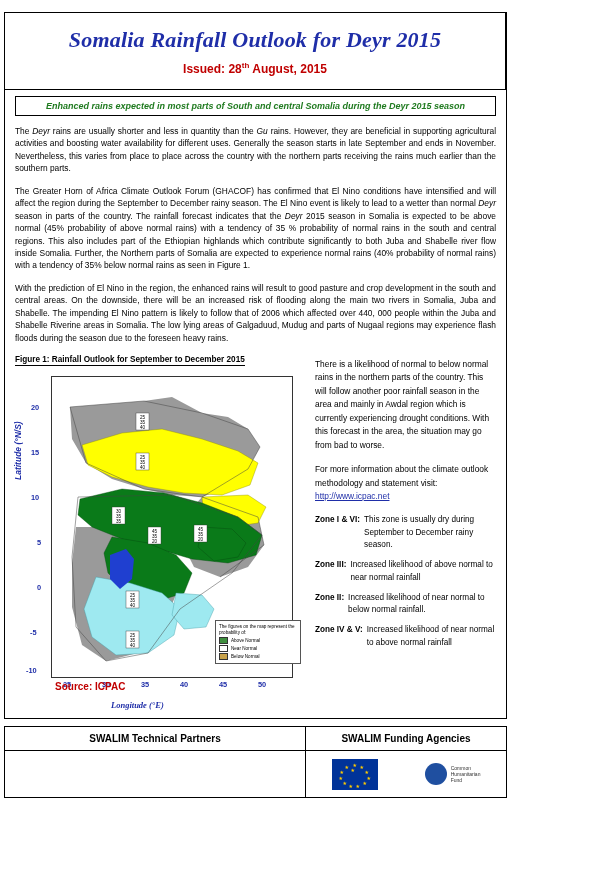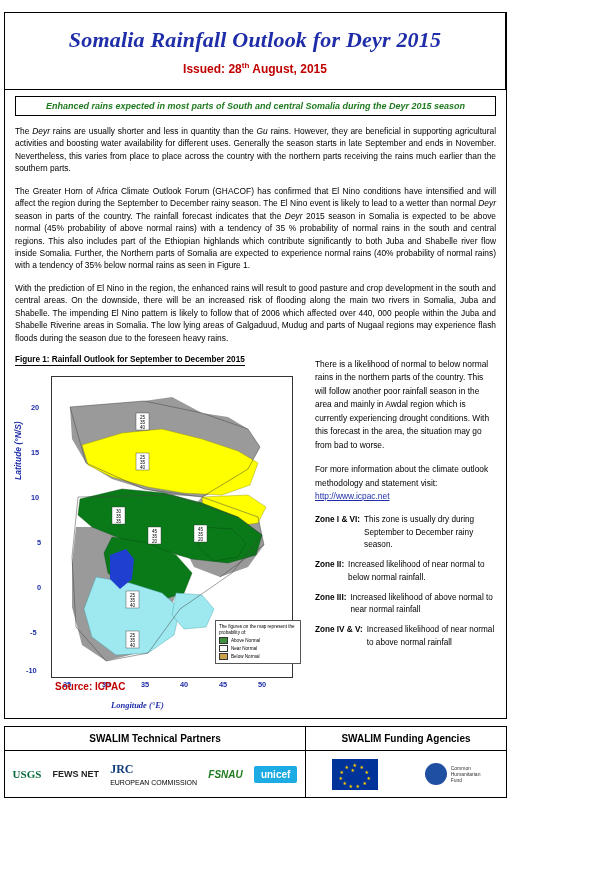--- a/index.html
+++ b/index.html
@@ -334,48 +334,38 @@
         <p>There is a likelihood of normal to below normal rains in the northern parts of the country. This will follow another poor rainfall season in the area and mainly in Awdal region which is currently experiencing drought conditions. With this forecast in the area, the situation may go from bad to worse.</p>
         <p>
           <span>For more information about the climate outlook methodology and statement visit: </span><a href="#">http://www.icpac.net</a>
         </p>
 
         <div class="zone">
           <b>Zone I &amp; VI:</b>
           <span>This zone is usually dry during September to December rainy season.</span>
         </div>
         <div class="zone">
+          <b>Zone III:</b>
+          <span>Increased likelihood of above normal to near normal rainfall</span>
+        </div>
+        <div class="zone">
           <b>Zone II:</b>
           <span>Increased likelihood of near normal to below normal rainfall.</span>
-        </div>
-        <div class="zone">
-          <b>Zone III:</b>
-          <span>Increased likelihood of above normal to near normal rainfall</span>
         </div>
         <div class="zone">
           <b>Zone IV &amp; V:</b>
           <span>Increased likelihood of near normal to above normal rainfall</span>
         </div>
       </div>
     </div>
   </div>
 
   <div class="footer">
     <div class="f-left">
       <div class="f-title">SWALIM Technical Partners</div>
-      <div class="f-logos">
-        <div class="logo-usgs">USGS</div>
-        <div class="logo-fews">FEWS NET</div>
-        <div>
-          <div class="logo-jrc">JRC</div>
-          <small>EUROPEAN COMMISSION</small>
-        </div>
-        <div class="logo-fsnau">FSNAU</div>
-        <div class="logo-unicef">unicef</div>
-      </div>
     </div>
     <div class="f-right">
       <div class="f-title">SWALIM Funding Agencies</div>
       <div class="f-logos">
         <div class="eu-flag">
           <span class="eu-star" style="left:21px;top:4px">★</span>
           <span class="eu-star" style="left:28px;top:6px">★</span>
           <span class="eu-star" style="left:33px;top:11px">★</span>
           <span class="eu-star" style="left:35px;top:17px">★</span>
           <span class="eu-star" style="left:31px;top:22px">★</span>

